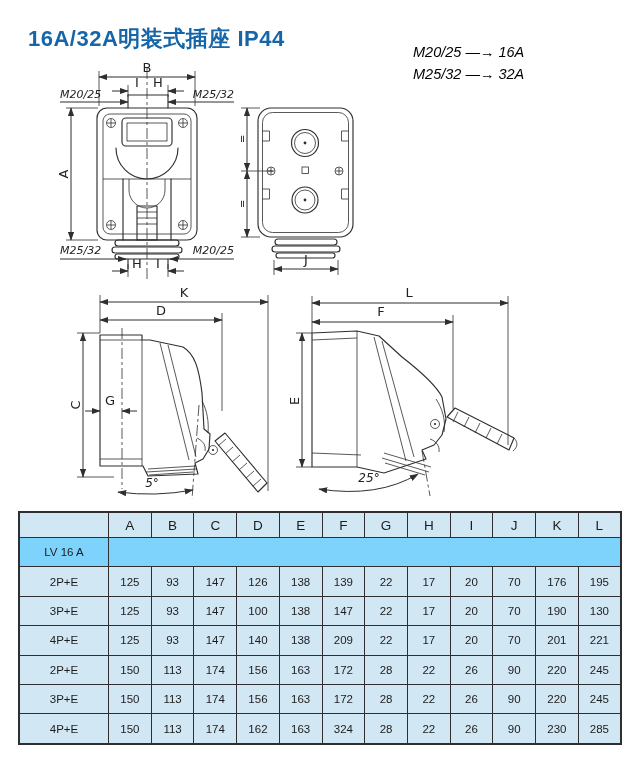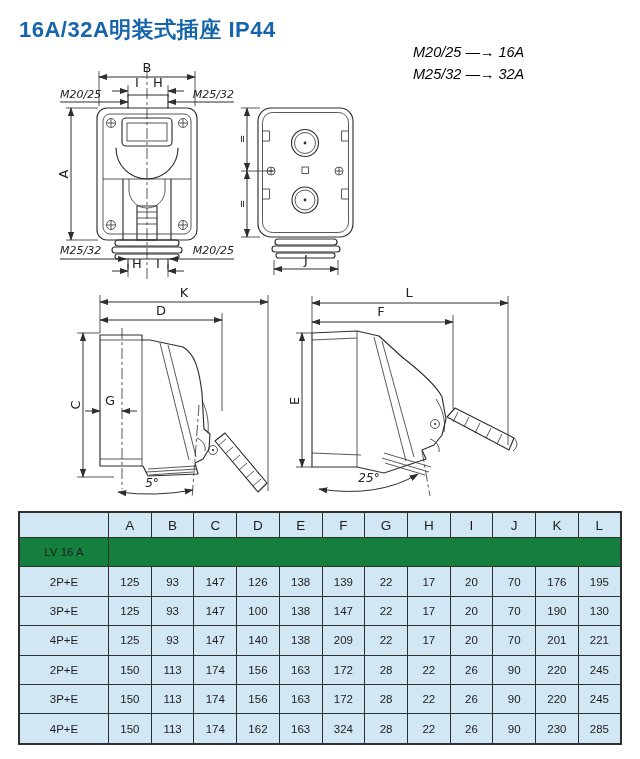--- a/index.html
+++ b/index.html
@@ -6,21 +6,21 @@
     --title-color:#1565a8;
     --cell-fill:#d2e7f4;
     --line-color:#2f2f2f;
   }
   html,body{margin:0;padding:0;}
   body{
     width:640px;height:759px;background:#ffffff;position:relative;
     font-family:"Liberation Sans","DejaVu Sans",sans-serif;color:#1c1c1c;overflow:hidden;
   }
   .page-title{
-    position:absolute;left:14px;top:10px;margin:5px;
+    position:absolute;left:14px;top:10px;margin:14px;
     font-size:22px;font-weight:bold;letter-spacing:.5px;color:var(--title-color);
   }
   .notes{
     position:absolute;left:413px;top:41px;
     font-size:14.5px;font-style:italic;color:#000000;line-height:22px;white-space:nowrap;
   }
   svg{position:absolute;overflow:visible;}
   #front-view{left:58px;top:56px;}
   #rear-view{left:238px;top:93px;}
   #side-view-5{left:52px;top:283px;}
@@ -39,21 +39,21 @@
     position:absolute;left:18px;top:511px;width:604px;height:234px;
     border-collapse:collapse;table-layout:fixed;border:2px solid var(--line-color);
   }
   table.dim th,table.dim td{
     border:1.5px solid var(--line-color);background:var(--cell-fill);
     text-align:center;vertical-align:middle;padding:0;height:24px;
     font-weight:normal;font-size:11.5px;color:#1c1c1c;
   }
   table.dim thead th{font-size:13.5px;}
   table.dim .row-label{width:88px;font-size:11.5px;}
-  table.dim .section-label,table.dim .section-band{background:#15803d;}
+  table.dim .section-label,table.dim .section-band{background:#7dd3fc;}
 </style>
 </head>
 <body>
 
 <h1 class="page-title">16A/32A明装式插座 IP44</h1>
 
 <div class="notes">
   <div>M20/25 —→ 16A</div>
   <div>M25/32 —→ 32A</div>
 </div>

